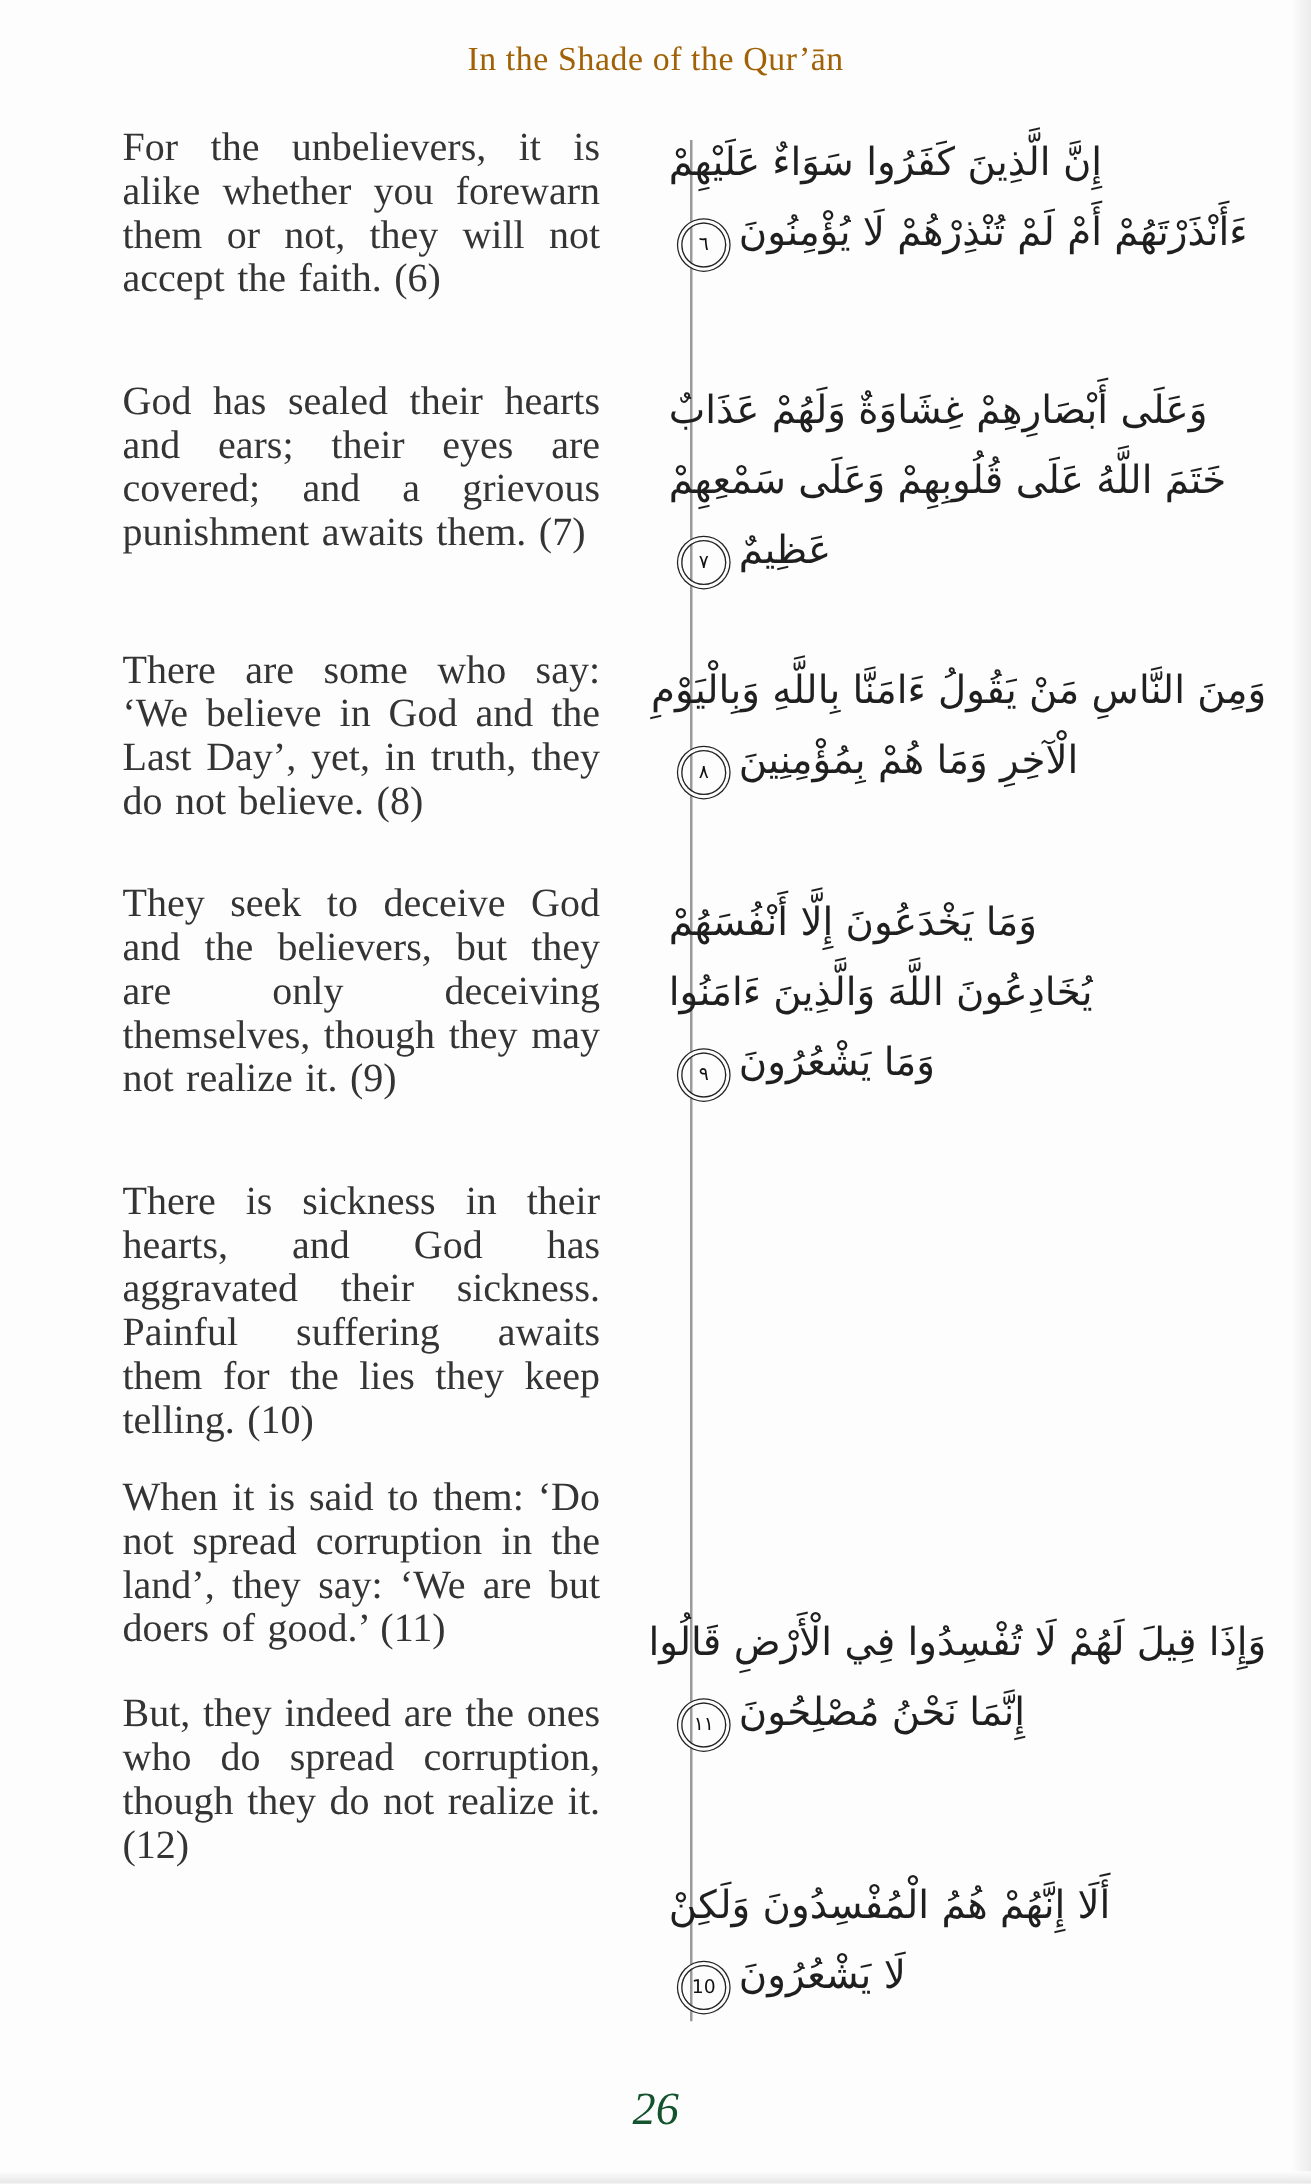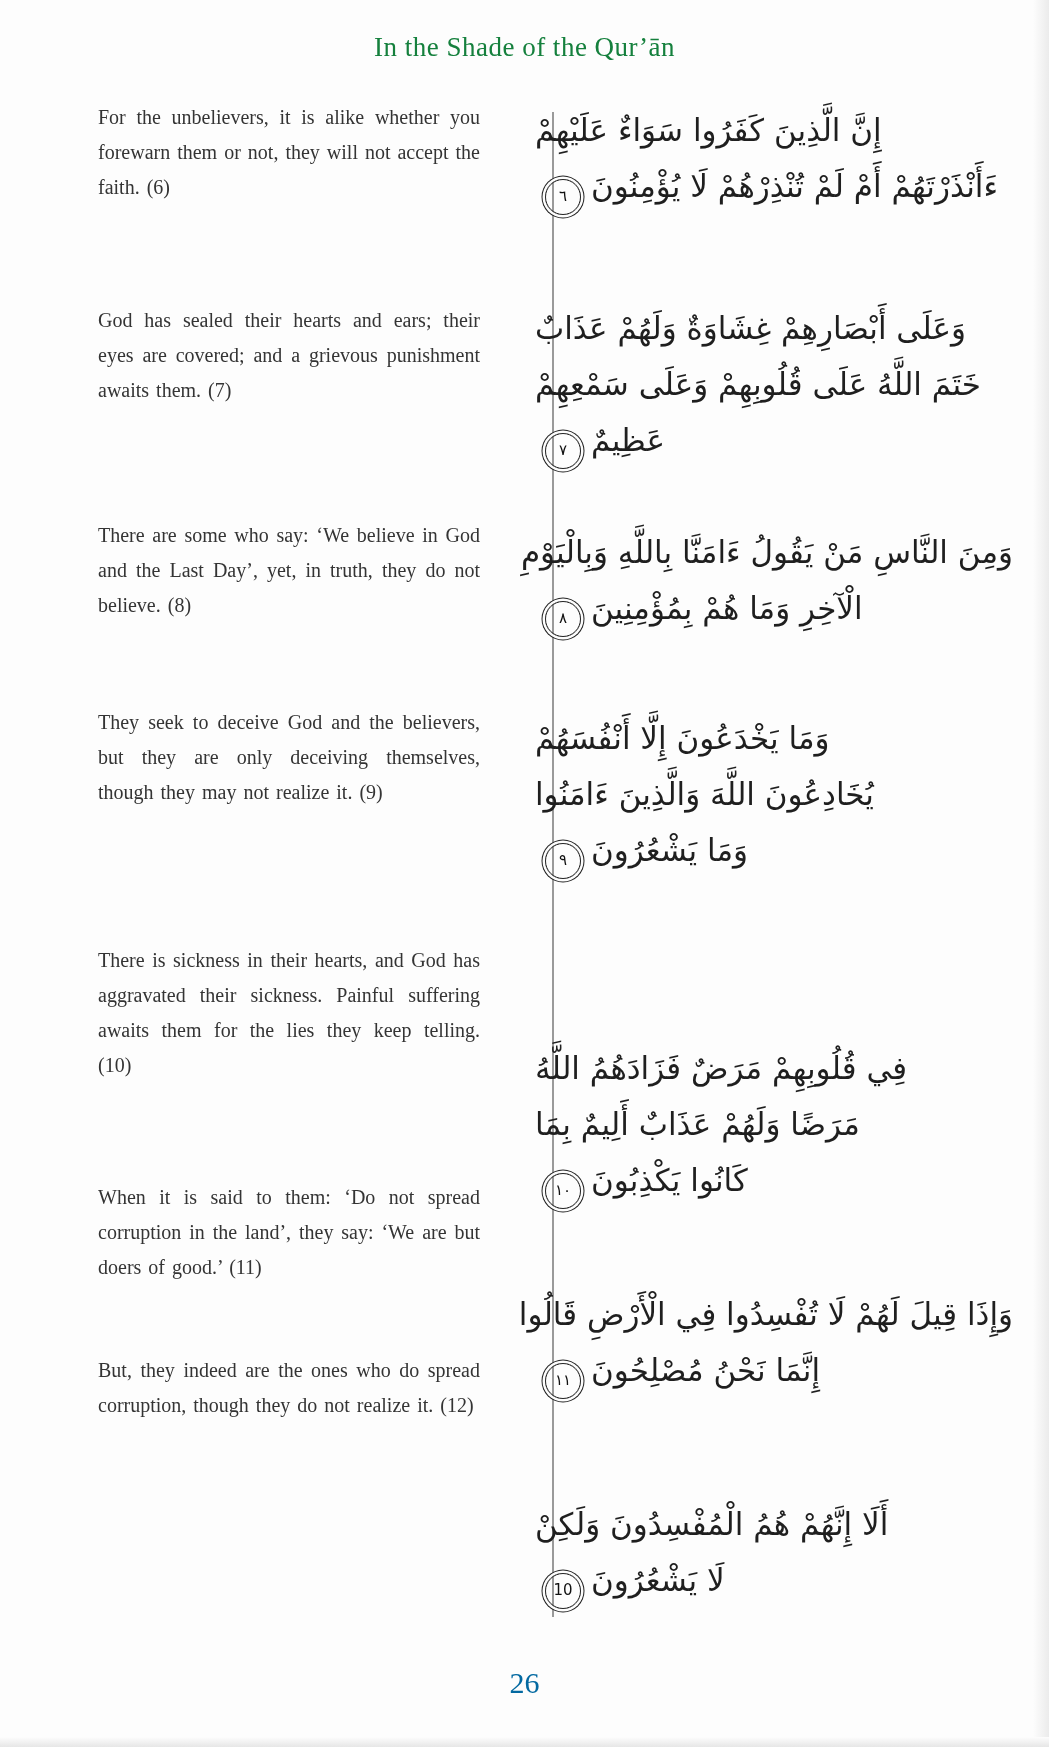--- a/index.html
+++ b/index.html
@@ -16,29 +16,29 @@
     position:absolute;right:0;top:0;width:16px;height:100%;
     background:linear-gradient(to right,#fdfdfd,#ebebeb);
   }
   .edge-bottom{
     position:absolute;left:0;bottom:0;width:100%;height:10px;
     background:linear-gradient(to bottom,#fdfdfd,#e6e6e6);
   }
   .running-head{
     position:absolute;top:32px;left:0;width:100%;
     text-align:center;
-    font-size:27px;letter-spacing:.5px;color:#15803d;
+    font-size:27px;letter-spacing:.5px;color:#a16207;
   }
   .divider{
     position:absolute;left:552px;top:112px;width:2px;height:1505px;
     background:#9a9a9a;
   }
   .para{
     position:absolute;left:98px;width:382px;
-    font-size:20px;line-height:35px;
+    font-size:32px;line-height:35px;
     text-align:justify;color:#343434;
     word-spacing:2px;
   }
   .verse{
     position:absolute;left:535px;width:478px;
     direction:rtl;
     font-family:"DejaVu Sans", sans-serif;
     font-size:31px;line-height:56px;
     color:#1f1f1f;
   }
@@ -47,21 +47,21 @@
   .ayah{
     display:inline-flex;align-items:center;justify-content:center;
     width:34px;height:34px;
     border:1.5px solid #222;border-radius:50%;
     box-shadow:0 0 0 2.5px #fdfdfd, 0 0 0 3.5px #222;
     font-size:15px;line-height:1;color:#111;
     margin:0 10px;vertical-align:-4px;
   }
   .folio{
     position:absolute;top:1666px;left:0;width:100%;
-    text-align:center;font-size:30px;color:#0369a1;
+    text-align:center;font-size:37px;color:#14532d;font-style:italic;
   }
 </style>
 </head>
 <body>
 
 <div class="page">
 
   <div class="edge-right"></div>
   <div class="edge-bottom"></div>
 
@@ -92,25 +92,20 @@
     <div class="aline"><span>وَمِنَ النَّاسِ مَنْ يَقُولُ ءَامَنَّا بِاللَّهِ وَبِالْيَوْمِ</span></div>
     <div class="aline center"><span>الْآخِرِ وَمَا هُمْ بِمُؤْمِنِينَ</span><span class="ayah">٨</span></div>
   </div>
 
   <div class="verse" style="top:710px">
     <div class="aline"><span>وَمَا يَخْدَعُونَ إِلَّا أَنْفُسَهُمْ</span></div>
     <div class="aline"><span>يُخَادِعُونَ اللَّهَ وَالَّذِينَ ءَامَنُوا</span></div>
     <div class="aline center"><span>وَمَا يَشْعُرُونَ</span><span class="ayah">٩</span></div>
   </div>
 
-  <div class="verse" style="top:1040px">
-    <div class="aline"><span>فِي قُلُوبِهِمْ مَرَضٌ فَزَادَهُمُ اللَّهُ</span></div>
-    <div class="aline"><span>مَرَضًا وَلَهُمْ عَذَابٌ أَلِيمٌ بِمَا</span></div>
-    <div class="aline"><span>كَانُوا يَكْذِبُونَ</span><span class="ayah">١٠</span></div>
-  </div>
 
   <div class="verse" style="top:1286px">
     <div class="aline"><span>وَإِذَا قِيلَ لَهُمْ لَا تُفْسِدُوا فِي الْأَرْضِ قَالُوا</span></div>
     <div class="aline center"><span>إِنَّمَا نَحْنُ مُصْلِحُونَ</span><span class="ayah">١١</span></div>
   </div>
 
   <div class="verse" style="top:1496px">
     <div class="aline"><span>أَلَا إِنَّهُمْ هُمُ الْمُفْسِدُونَ وَلَكِنْ</span></div>
     <div class="aline"><span>لَا يَشْعُرُونَ</span><span class="ayah">10</span></div>
   </div>

